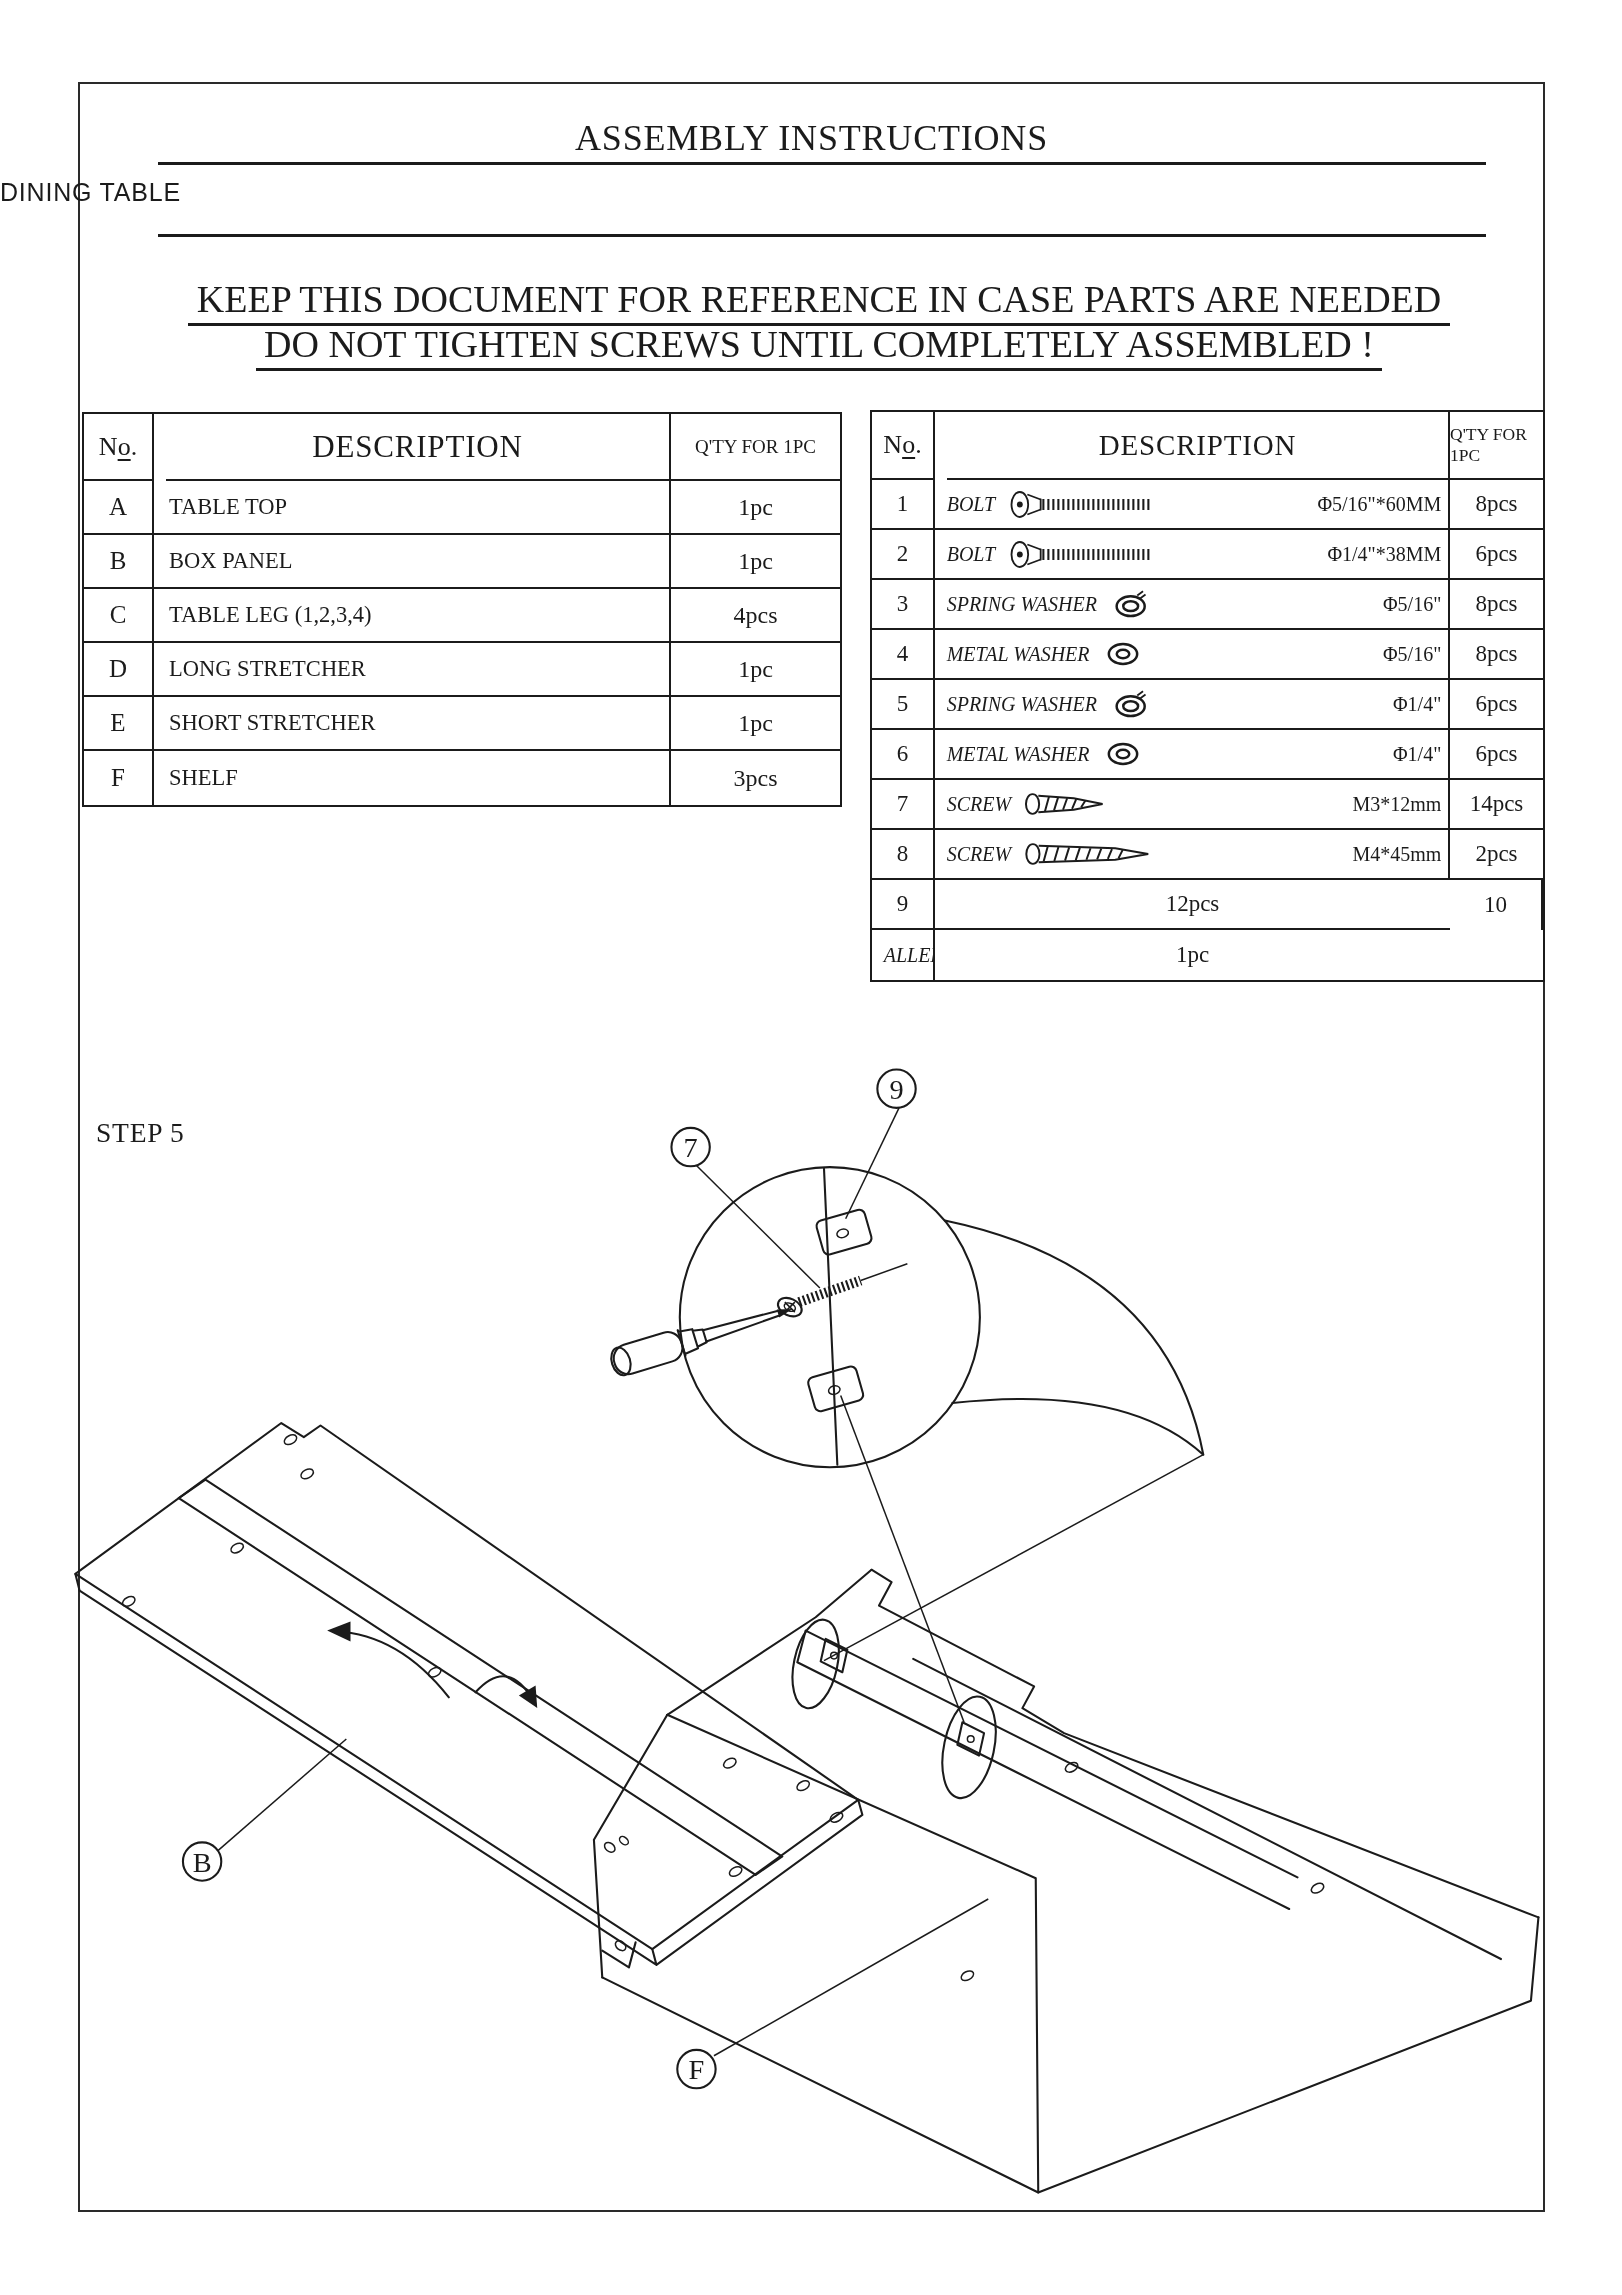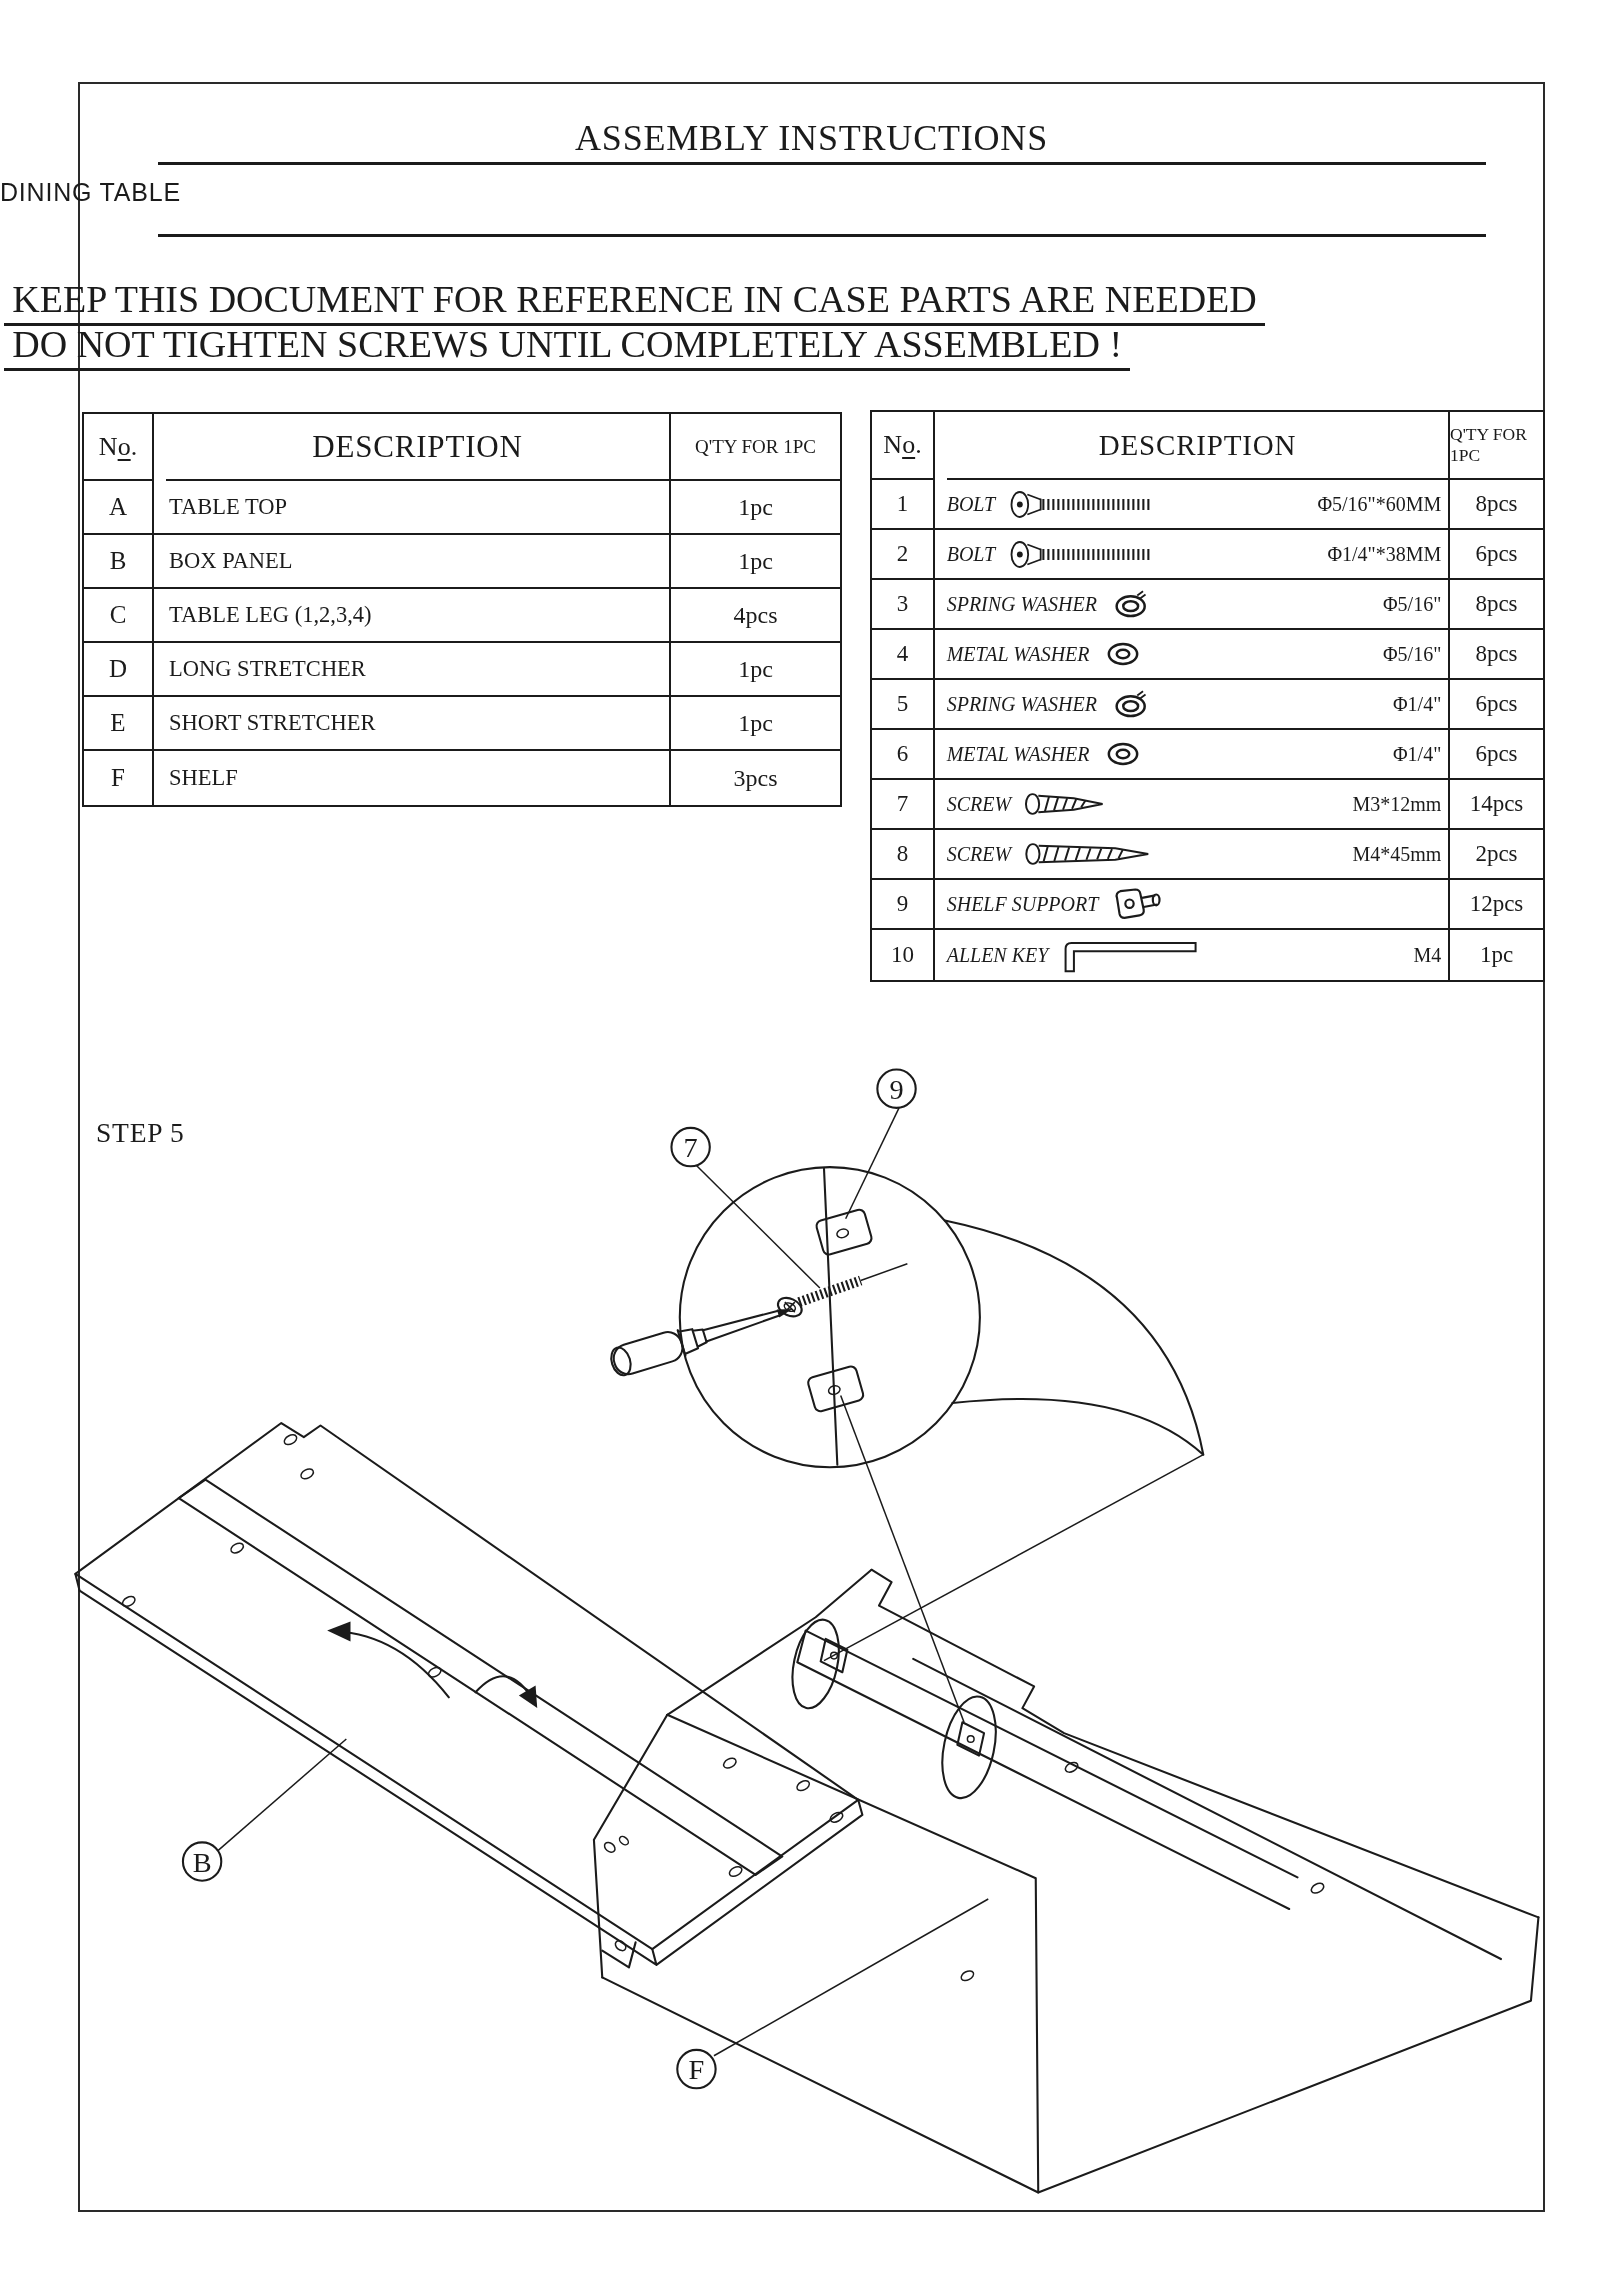--- a/index.html
+++ b/index.html
@@ -3,21 +3,21 @@
 <meta charset="utf-8">
 <style>
   html,body{margin:0;padding:0;background:#fff;}
   body{width:1623px;height:2295px;position:relative;font-family:"Liberation Serif","DejaVu Serif",serif;color:#1b1b1b;overflow:hidden;}
   .abs{position:absolute;}
   #page-border{left:78px;top:82px;width:1467px;height:2130px;border:2.5px solid #2a2a2a;box-sizing:border-box;}
   #title{left:0;top:117px;width:1623px;text-align:center;font-size:36px;letter-spacing:0.8px;}
   .rule{left:158px;width:1328px;height:2.5px;background:#1b1b1b;}
   #rule1{top:162px;} #rule2{top:234px;}
   #subtitle{left:0;top:178px;width:1623px;text-align:left;font-family:"Liberation Sans","DejaVu Sans",sans-serif;font-size:25px;letter-spacing:0.8px;}
-  .warn{left:4px;width:1606px;font-size:38px;white-space:nowrap;}
+  .warn{left:16px;width:1606px;text-align:center;font-size:38px;white-space:nowrap;}
   .warn span{display:inline-block;border-bottom:3.3px solid #1b1b1b;padding:0 8.3px 1.7px 8.3px;}
   #warn1{top:277px;} #warn2{top:322px;}
   .tbl{display:grid;box-sizing:border-box;border:2.5px solid #1b1b1b;background:#fff;}
   #parts-table{left:82px;top:412px;width:760px;grid-template-columns:70px 517px 1fr;grid-template-rows:67px repeat(6,54px);}
   #hardware-table{left:870px;top:410px;width:675px;grid-template-columns:63px 515px 1fr;grid-template-rows:68px repeat(10,50px);}
   .cell{border-right:2.5px solid #1b1b1b;border-bottom:2.5px solid #1b1b1b;display:flex;align-items:center;box-sizing:border-box;overflow:hidden;}
   .cell.last-col{border-right:none;} .cell.last-row{border-bottom:none;}
   .c-center{justify-content:center;}
   .h-no{font-size:26px;} .h-desc{font-size:31px;letter-spacing:0.8px;margin-left:12px;} .h-qty{font-size:19px;}
   #hardware-table .h-desc{font-size:29px;} #hardware-table .h-qty{font-size:17.5px;}
@@ -199,33 +199,20 @@
             <ellipse cx="10" cy="17" rx="8" ry="12"></ellipse>
             <path d="M17,7 L110,10 L150,17 L110,24 L17,27"></path>
             <path d="M28,8 L23,26 M41,8.5 L36,25.5 M54,9 L49,25 M67,9.5 L62,24.5 M80,10 L75,24 M93,10.5 L88,23.5 M106,11 L101,23 M119,12 L114,22"></path>
           </g>
         </svg>
       </span>
       <span class="hw-spec">M4*45mm</span>
     </div>
     <div class="cell c-center qty-cell last-col">2pcs</div>
     <div class="cell c-center no-cell">9</div>
-    <div class="cell desc-cell">
-      <span class="hw-name">SHELF SUPPORT</span>
-      <span class="hw-icon">
-        <svg width="50" height="37" viewBox="0 0 60 44">
-          <g stroke="#1b1b1b" fill="none" stroke-width="2.6">
-            <path d="M6,14 Q4,8 10,6 L28,4 Q33,4 34,9 L38,28 Q39,34 33,35 L15,38 Q10,38 9,33 Z"></path>
-            <circle cx="21" cy="21" r="5"></circle>
-            <path d="M36,14 L52,11 M38,25 L54,22"></path>
-            <ellipse cx="53" cy="16.5" rx="4" ry="6.5"></ellipse>
-          </g>
-        </svg>
-      </span>
-    </div>
     <div class="cell c-center qty-cell last-col">12pcs</div>
     <div class="cell c-center no-cell last-row">10</div>
     <div class="cell desc-cell last-row">
       <span class="hw-name">ALLEN KEY</span>
       <span class="hw-icon">
         <svg width="138" height="35" viewBox="0 0 165 42">
           <g stroke="#1b1b1b" fill="none" stroke-width="2.4">
             <path d="M4,40 L4,13 Q4,6 11,6 L160,6 L160,16 L14,16 L14,40 Z"></path>
           </g>
         </svg>

